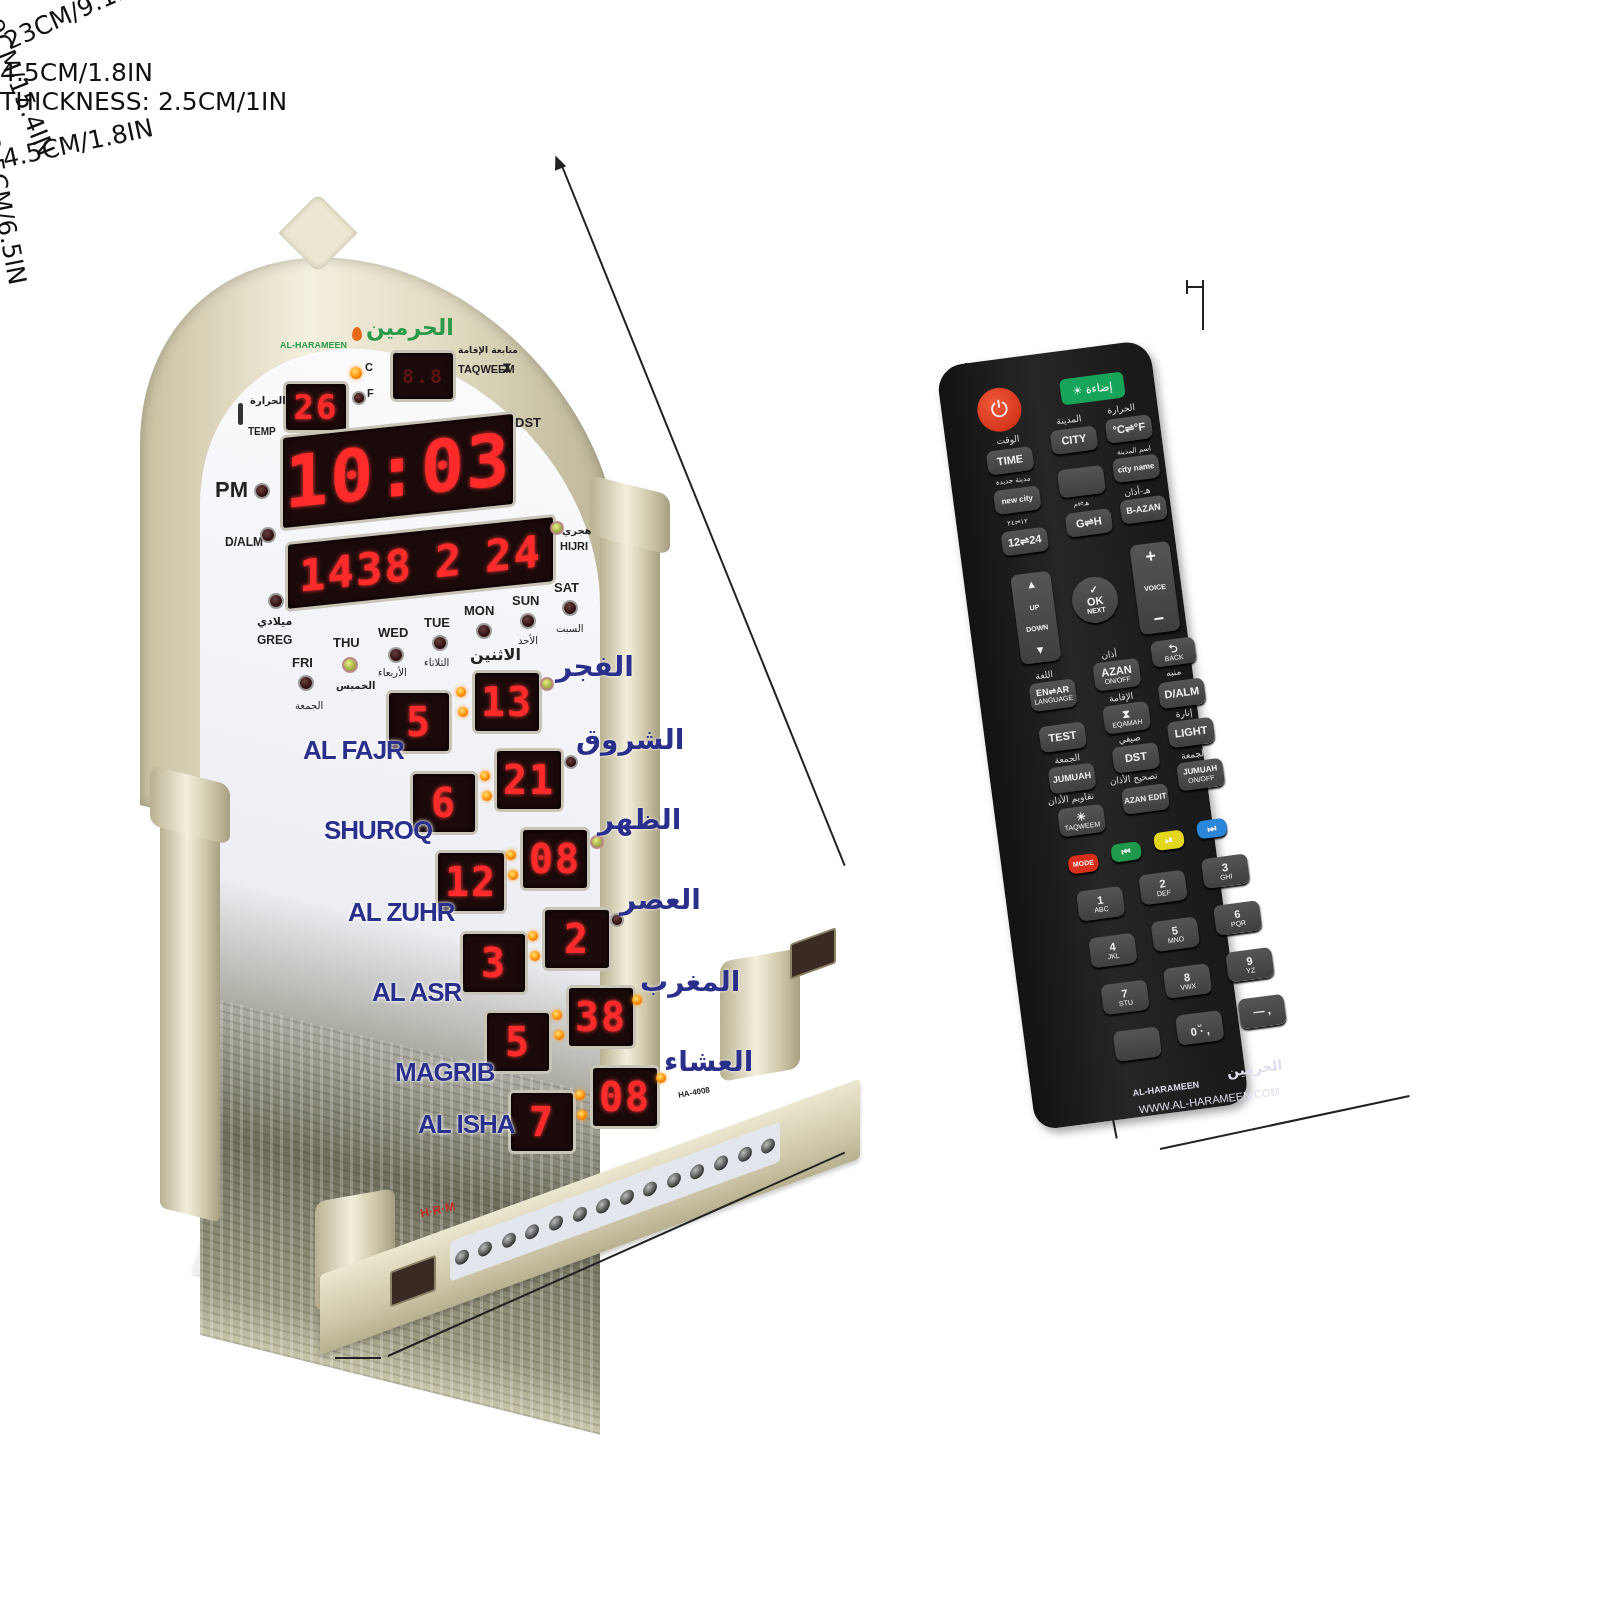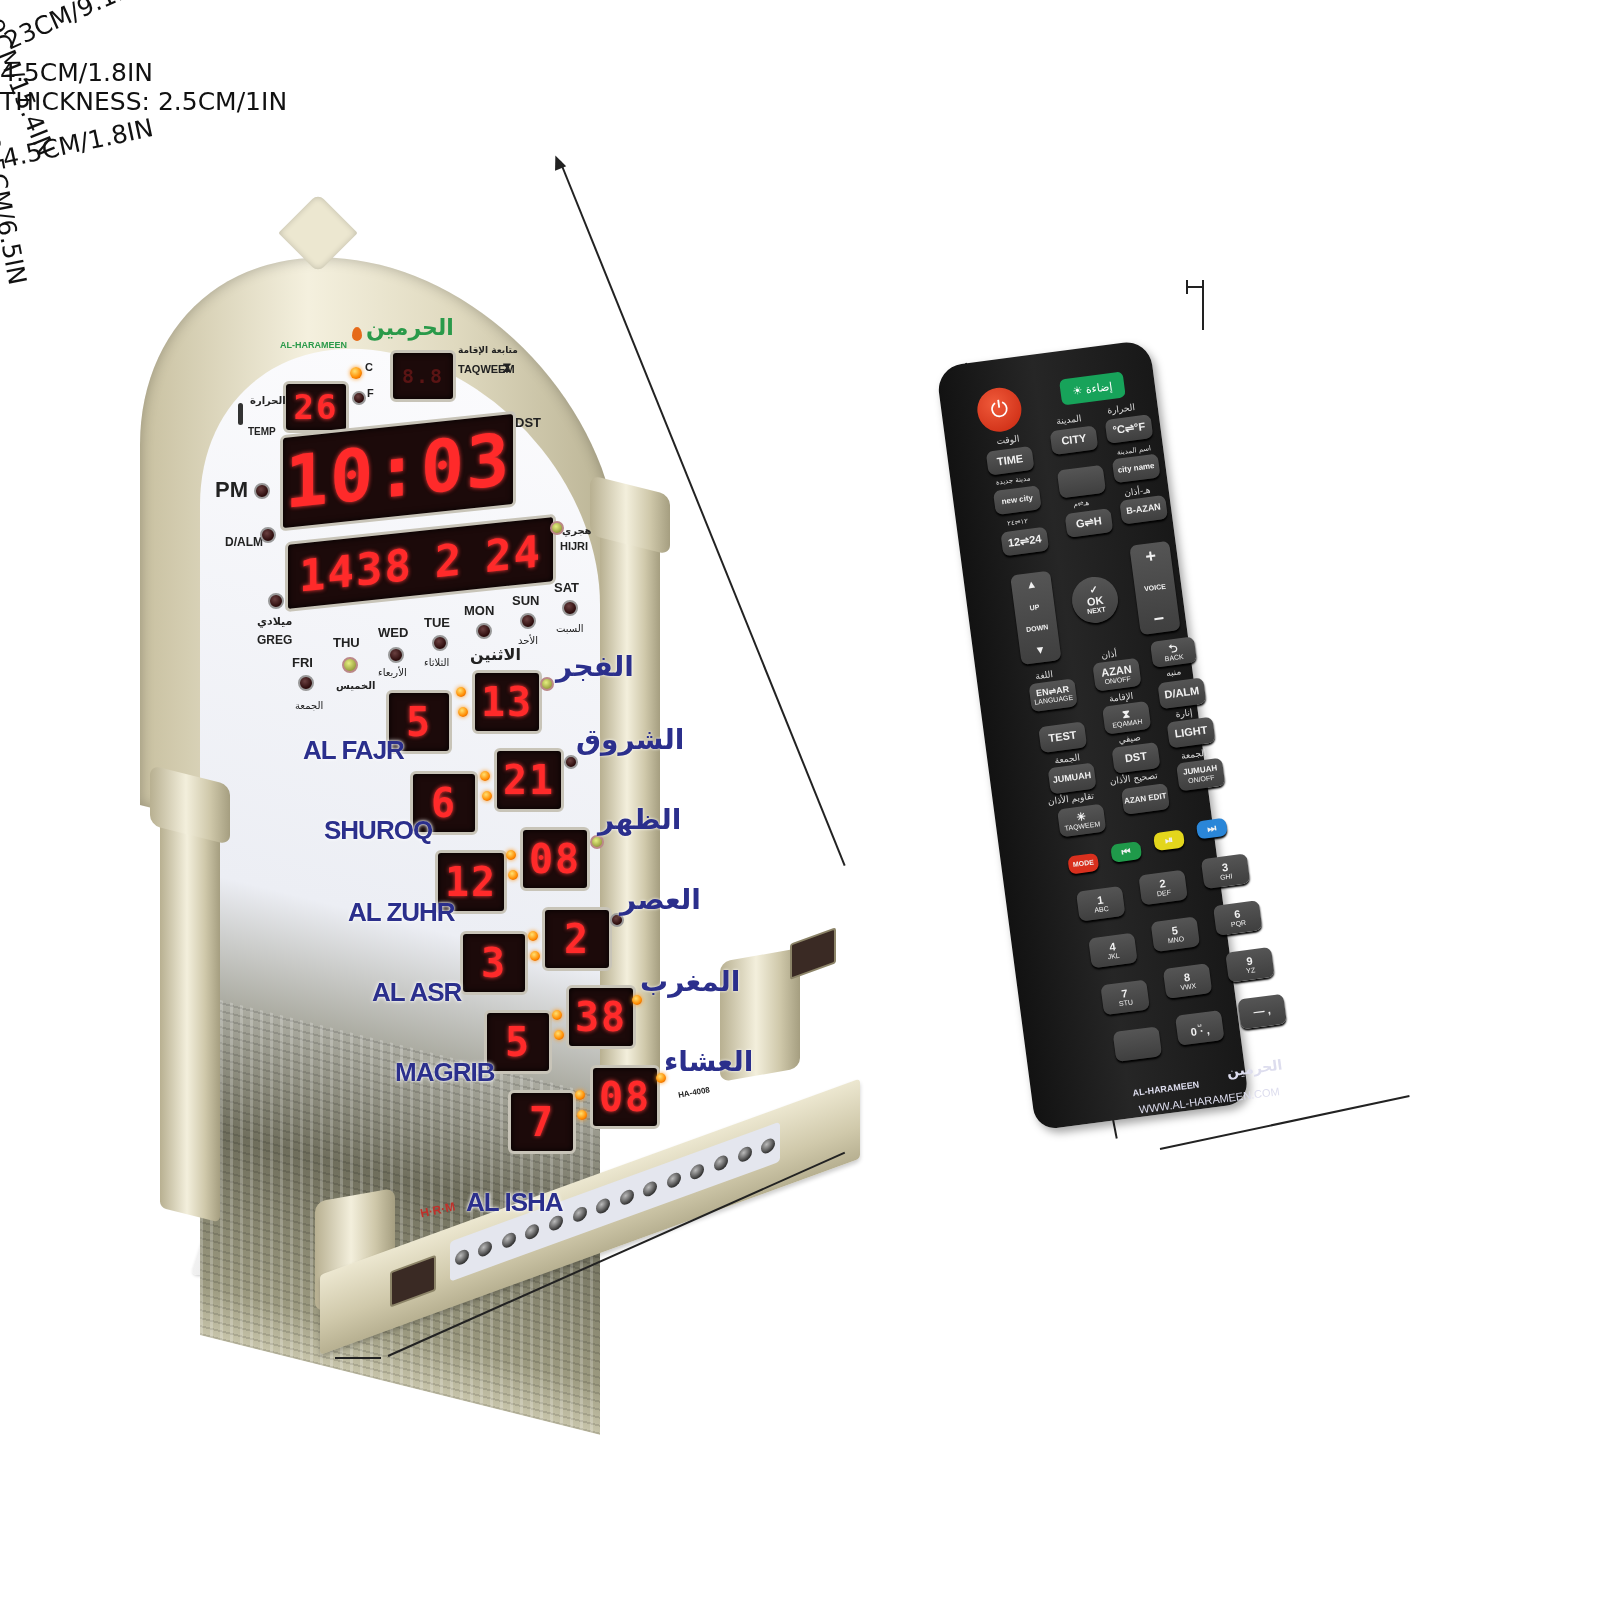--- a/index.html
+++ b/index.html
@@ -182,21 +182,21 @@
     <div class="dot on" style="left:512px;top:800px;width:10px;height:10px;"></div>
     <div class="prayer-ar" style="left:520px;top:770px;">المغرب</div>
     <div class="prayer-en" style="left:275px;top:862px;">MAGRIB</div>
 
     <div class="led" style="left:388px;top:895px;width:62px;height:58px;font-size:40px;">7</div>
     <div class="dot on" style="left:455px;top:895px;width:10px;height:10px;"></div>
     <div class="dot on" style="left:457px;top:915px;width:10px;height:10px;"></div>
     <div class="led" style="left:470px;top:870px;width:64px;height:58px;font-size:40px;">08</div>
     <div class="dot on" style="left:536px;top:878px;width:10px;height:10px;"></div>
     <div class="prayer-ar" style="left:544px;top:850px;">العشاء</div>
-    <div class="prayer-en" style="left:298px;top:992px;margin-left:48px;">AL ISHA</div>
+    <div class="prayer-en" style="left:298px;top:914px;">AL ISHA</div>
 
     <div class="lbl" style="left:555px;top:892px;font-size:8px;background:#fff;padding:1px 3px;transform:rotate(-10deg);">HA-4008</div>
     <div class="lbl" style="left:300px;top:1008px;font-size:12px;color:#c0302a;transform:rotate(-12deg);">H·R·M</div>
   </div>
 </div>
 
 <div class="line" style="left:560px;top:160px;width:760px;transform:rotate(68deg);"></div>
 <div class="abs" style="left:552px;top:155px;width:0;height:0;border-left:6px solid transparent;border-right:6px solid transparent;border-bottom:14px solid #222;transform:rotate(-22deg);"></div>
 <div class="dim" style="left:650px;top:600px;transform:rotate(68deg);transform-origin:0 0;">39CM/15.4IN</div>
 

